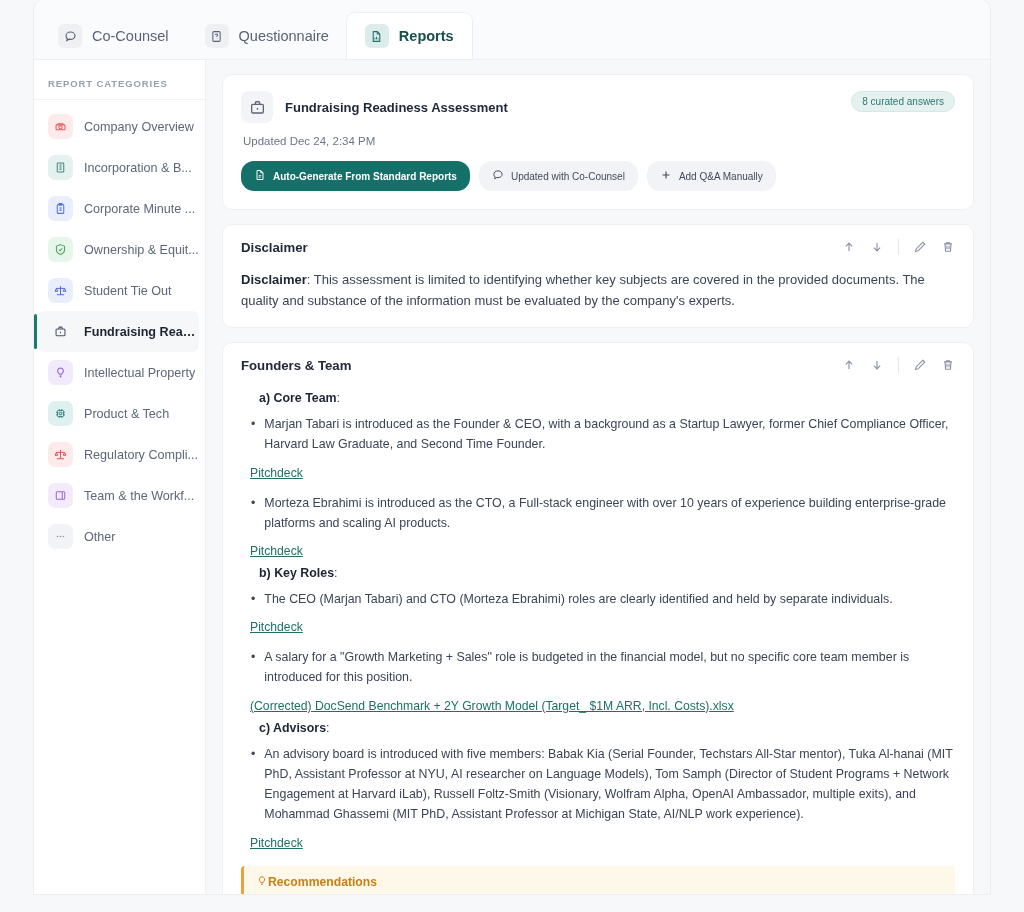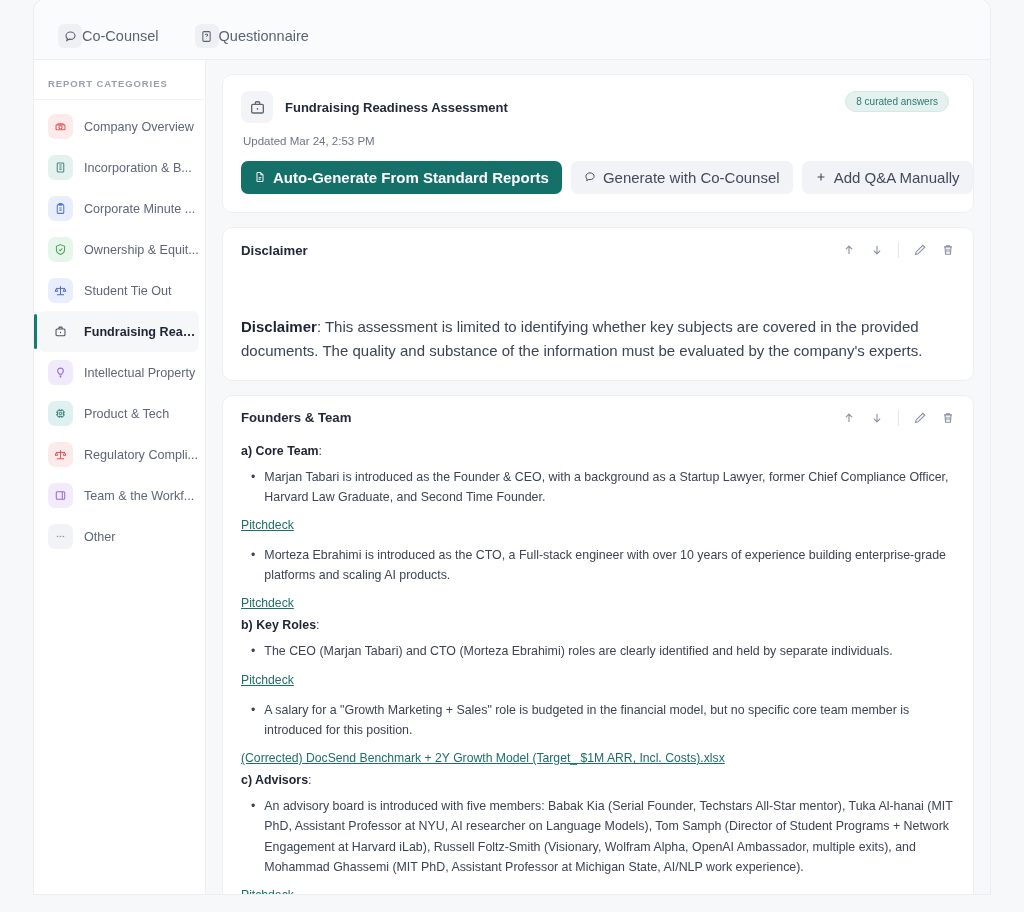--- a/index.html
+++ b/index.html
@@ -23,21 +23,21 @@
   .tabbar {
     height: 60px;
     display: flex;
     align-items: flex-end;
     padding-left: 6px;
     background: #fafbfc;
     border-bottom: 1px solid #eceef1;
     position: relative;
   }
   .tab {
-    display: flex; align-items: center; 
+    display: flex; align-items: center; gap: 10px;
     height: 46px;
     padding: 0 18px;
     font-size: 14.5px;
     color: #5a6374;
     border-radius: 8px 8px 0 0;
     cursor: pointer;
     position: relative;
     justify-content: center;
   }
   .tab .tabicon {
@@ -126,35 +126,35 @@
   .rpt-icon {
     width: 32px; height: 32px;
     border-radius: 8px;
     background: #f3f4f7;
     display: flex; align-items: center; justify-content: center;
     color: #5d6577;
   }
   .rpt-icon svg { width: 17px; height: 17px; }
   .rpt-title { font-size: 13px; font-weight: 700; color: #222a3a; }
   .badge {
-    position: absolute; right: 24px; top: 16px;
+    position: absolute; right: 18px; top: 16px;
     background: #e4f1ef;
     color: #2c7a72;
     font-size: 10px;
     padding: 4px 10px;
     border-radius: 11px;
     border: 1px solid #d3e9e6;
   }
   .updated { font-size: 11.5px; color: #6d7586; margin: 12px 0 0 2px; }
   .actions { display: flex; gap: 9px; margin-top: 14px; }
   .btn {
     display: flex; align-items: center; gap: 7px;
-    font-size: 15px;
+    font-size: 10px;
     padding: 8px 13px;
-    border-radius: 7px;
+    border-radius: 13px;
     cursor: pointer;
     border: none;
     font-family: inherit;
     white-space: nowrap;
   }
   .btn svg { width: 12px; height: 12px; }
   .btn-primary { background: #15706a; color: #ffffff; font-weight: 600; }
   .btn-ghost { background: #f2f3f6; color: #414a5c; }
 
   
@@ -169,36 +169,36 @@
   .qa-head {
     display: flex; align-items: center; justify-content: space-between;
     padding-bottom: 4px;
   }
   .qa-title { font-size: 13.2px; font-weight: 700; color: #222a3a; }
   .qa-tools { display: flex; align-items: center; gap: 14px; color: #8b93a3; }
   .qa-tools .tsep { width: 1px; height: 16px; background: #e4e7ec; }
   .ticon { cursor: pointer; display: flex; }
   .ticon svg { width: 14px; height: 14px; }
   .qa-body { padding-top: 10px; }
-  .p-lead { font-size: 15px; color: #3c4455; line-height: 1.62; margin-top: 43px; }
+  .p-lead { font-size: 13px; color: #3c4455; line-height: 1.62; }
   .p-lead b { color: #1d2433; font-weight: 700; }
-  .sub-head { font-size: 12.4px; font-weight: 700; color: #1d2433; margin: 4px 0 2px 0; }
+  .sub-head { font-size: 12.4px; font-weight: 700; color: #1d2433; margin: 4px 0 2px 18px; }
   .sub-head span { font-weight: 400; color: #3c4455; }
   .bullet {
     display: flex; gap: 9px;
     font-size: 12.4px; color: #3c4455; line-height: 1.63;
     margin: 9px 0 8px 10px;
   }
   .bullet .dot { color: #3c4455; flex: 0 0 auto; line-height: 1.63; }
   .src-link {
     display: inline-block;
     font-size: 12.2px;
     color: #1f6f69;
     text-decoration: underline;
-    margin: 2px 0 4px 0;
+    margin: 2px 0 4px 9px;
     cursor: pointer;
   }
   .rec-bar {
     background: #fdf8ea;
     border-left: 3px solid #e7a33a;
     border-radius: 4px;
     padding: 9px 12px;
     margin-top: 12px;
     display: flex; align-items: center; 
     font-size: 12.2px; font-weight: 700; color: #c77f18;
@@ -224,20 +224,30 @@
     <div class="tab">
       <span class="tabicon">
         <svg viewBox="0 0 16 16" fill="none" stroke="currentColor" stroke-width="1.3">
           <rect x="3.5" y="2" width="9" height="12" rx="1.3"></rect>
           <path d="M6.6 6.2c0-.8.7-1.3 1.4-1.3s1.4.5 1.4 1.3c0 1-1.4 1-1.4 2.1M8 10.8v.3"></path>
         </svg>
       </span>
       <span>Questionnaire</span>
     </div>
 
+    <div class="tab active">
+      <span class="tabicon">
+        <svg viewBox="0 0 16 16" fill="none" stroke="currentColor" stroke-width="1.3">
+          <path d="M4 2h5l3 3v9H4z"></path>
+            <path d="M9 2v3h3"></path>
+          <path d="M6 11.5v-2M8 11.5v-3.2M10 11.5v-1.3" stroke-width="1.2"></path>
+        </svg>
+      </span>
+      <span>Reports</span>
+    </div>
   </div>
 
   <div class="body-split">
 
     <div class="sidebar">
       <div class="sidebar-title">REPORT CATEGORIES</div>
 
       <div class="side-item">
         <span class="side-ico" style="background:#fdeaea;color:#e25b5b">
           <svg viewBox="0 0 16 16" fill="none" stroke="currentColor" stroke-width="1.3">
@@ -357,41 +367,41 @@
         <div class="badge">8 curated answers</div>
         <div class="rpt-head">
           <span class="rpt-icon">
             <svg viewBox="0 0 16 16" fill="none" stroke="currentColor" stroke-width="1.25">
                 <rect x="2.5" y="5" width="11" height="8.2" rx="1.2"></rect>
                 <path d="M6 5V3.6a1 1 0 011-1h2a1 1 0 011 1V5M8 8.4v1.6"></path>
               </svg>
           </span>
           <span class="rpt-title">Fundraising Readiness Assessment</span>
         </div>
-        <div class="updated">Updated Mar 24, 2:53 PM</div>
+        <div class="updated">Updated Dec 24, 2:34 PM</div>
 
         <div class="actions">
           <button class="btn btn-primary">
             <span>
               <svg viewBox="0 0 16 16" fill="none" stroke="currentColor" stroke-width="1.3">
                   <path d="M4 2h5l3 3v9H4z"></path>
                   <path d="M9 2v3h3"></path>
                   <path d="M6.2 9h3.6M6.2 11h2.4"></path>
                 </svg>
             </span>
             <span>Auto-Generate From Standard Reports</span>
           </button>
 
           <button class="btn btn-ghost">
             <span>
               <svg viewBox="0 0 16 16" fill="none" stroke="currentColor" stroke-width="1.3">
                   <path d="M8 2.5c3 0 5.5 2 5.5 4.5S11 11.5 8 11.5c-.6 0-1.2-.1-1.7-.2L3.5 13l.7-2.3C3.1 9.9 2.5 8.8 2.5 7 2.5 4.5 5 2.5 8 2.5z"></path>
                 </svg>
             </span>
-            <span>Generate with Co-Counsel</span>
+            <span>Updated with Co-Counsel</span>
           </button>
 
           <button class="btn btn-ghost">
             <span>
               <svg viewBox="0 0 16 16" fill="none" stroke="currentColor" stroke-width="1.5">
                   <path d="M8 3.4v9.2M3.4 8h9.2"></path>
                 </svg>
             </span>
             <span>Add Q&amp;A Manually</span>
           </button>

